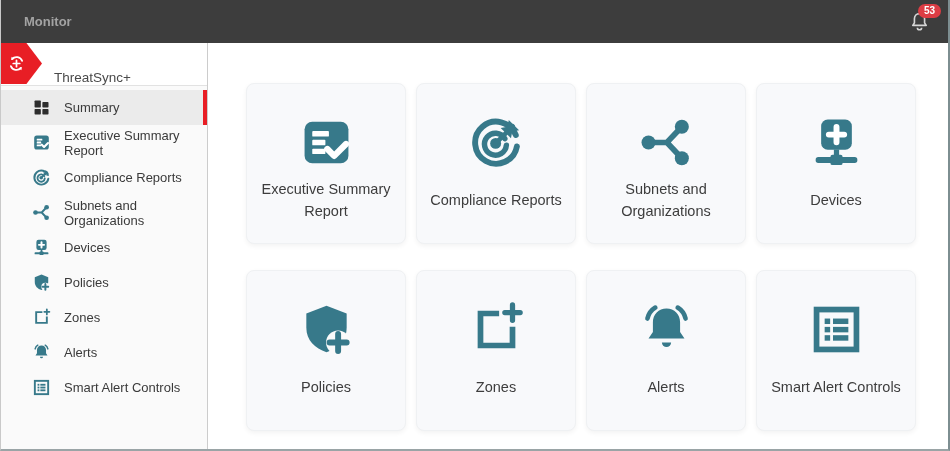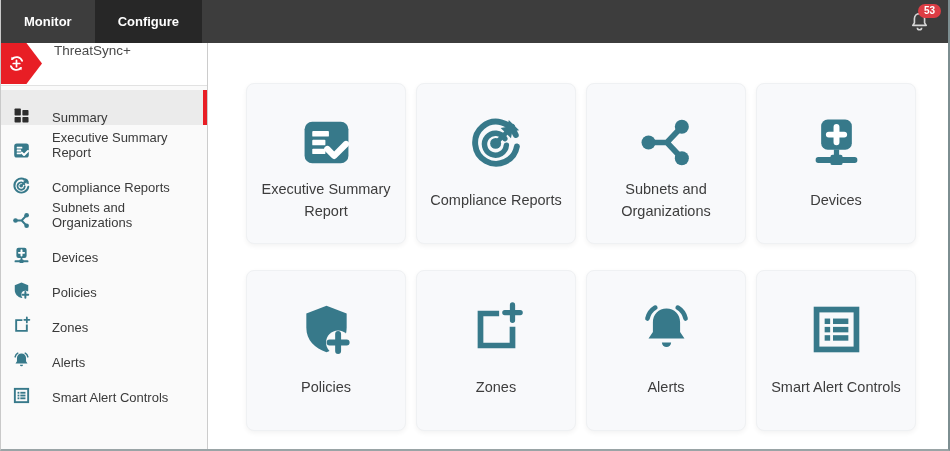--- a/index.html
+++ b/index.html
@@ -1,41 +1,41 @@
 <!DOCTYPE html>
 <html><head>
 <meta charset="utf-8">
 <style>
   html,body{margin:0;padding:0;background:#fff;}
   .page{position:relative;width:950px;height:451px;box-sizing:border-box;
         font-family:"Liberation Sans",sans-serif;overflow:hidden;
         border-left:1px solid #c9c9c9;border-right:2px solid #7d8e91;border-bottom:2px solid #9aa4a6;}
   
   .topnav{height:43px;background:#3d3d3d;display:flex;align-items:stretch;}
-  .tab{display:flex;align-items:center;padding:0 23px;color:#ffffff;font-size:13px;
+  .tab{display:flex;align-items:center;padding:0 23px;color:#a3a3a3;font-size:13px;
        font-weight:600;cursor:pointer;white-space:nowrap;}
   .tab.selected{background:#272727;}
   .nav-right{margin-left:auto;display:flex;align-items:center;padding-right:14px;}
   .bell-wrap{position:relative;width:30px;height:30px;display:flex;align-items:center;justify-content:center;cursor:pointer;}
   .bell-wrap svg{width:23px;height:23px;color:#d6d6d6;}
   .nav-badge{position:absolute;top:-3px;left:14px;background:#dc3d44;color:#fff;font-size:10px;
              font-weight:700;border-radius:7px;padding:2px 6px;line-height:1;}
   
   .body-row{display:flex;height:406px;}
   .sidebar{width:207px;background:#fafafa;border-right:1px solid #cccccc;box-sizing:border-box;
            display:flex;flex-direction:column;flex:none;}
   .sidebar-header{height:42px;background:#fff;border-bottom:1px solid #e2e2e2;position:relative;
-                  display:flex;align-items:flex-start;flex:none;}
+                  display:flex;align-items:flex-end;flex:none;}
   .flag{position:absolute;left:0;top:0;width:41px;height:41px;background:#e81e25;
         clip-path:polygon(0 0,62% 0,100% 50%,62% 100%,0 100%);
         display:flex;align-items:center;padding-left:4px;box-sizing:border-box;}
   .flag svg{width:23px;height:23px;}
   .brand{margin-left:53px;font-size:13.5px;color:#4a4a4a;}
   .menu{padding-top:4px;}
-  .menu-item{height:35px;display:flex;align-items:flex-end;gap:21px;padding-left:11px;position:relative;
+  .menu-item{height:35px;display:flex;align-items:center;gap:13px;padding-left:31px;position:relative;
              font-size:13px;color:#3a3a3a;cursor:pointer;}
   .menu-item .mi{width:19px;height:19px;color:#37798a;flex:none;display:flex;}
   .menu-item .mi svg{width:19px;height:19px;}
   .menu-item.selected{background:#ebebeb;}
   .menu-item.selected::after{content:"";position:absolute;right:0;top:0;bottom:0;width:4px;background:#e81e25;}
   .menu-item.selected .mi{color:#2d2d2d;}
   
   .main{flex:1;background:#fff;padding:40px 0 0 38px;box-sizing:border-box;}
   .grid{display:grid;grid-template-columns:repeat(4,160px);gap:26px 10px;}
   .card{height:159px;background:#f8f9fb;border:1px solid #eff1f3;border-radius:8px;
@@ -142,21 +142,20 @@
       <path d="M6.7 4.9l.3 3.4 3-1.2z" fill="#fff"></path>
       <path d="M17.3 19.1l-.3-3.4-3 1.2z" fill="#fff"></path>
     </symbol>
   </defs>
 </svg>
 
 <div class="page">
 
   <div class="topnav">
     <div class="tab">Monitor</div>
-    <div class="tab selected">Configure</div>
     <div class="nav-right">
       <div class="bell-wrap">
         <svg>
             <use href="#i-bell-outline"></use>
           </svg>
         <span class="nav-badge">53</span>
       </div>
     </div>
   </div>
 

